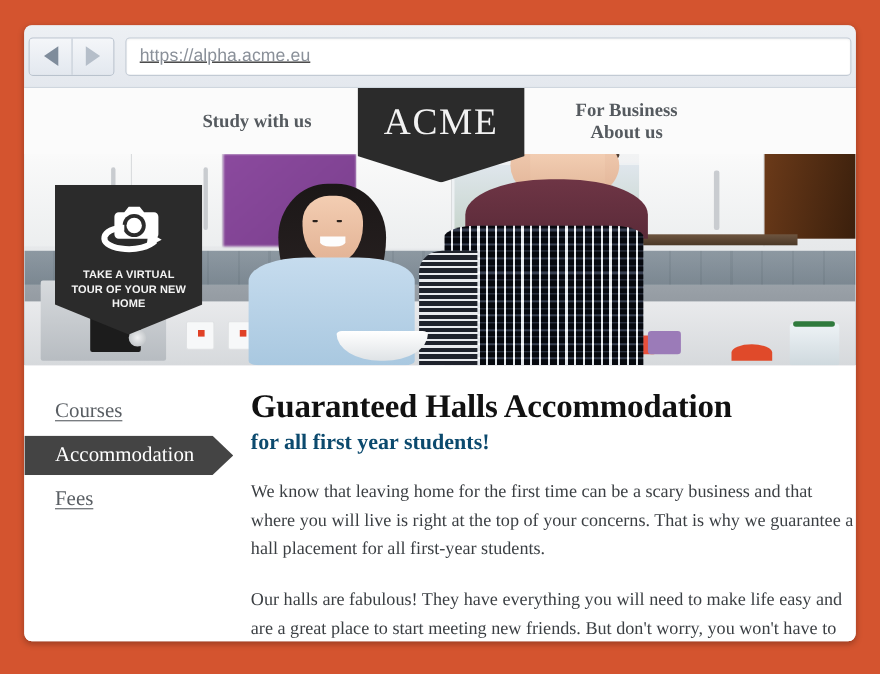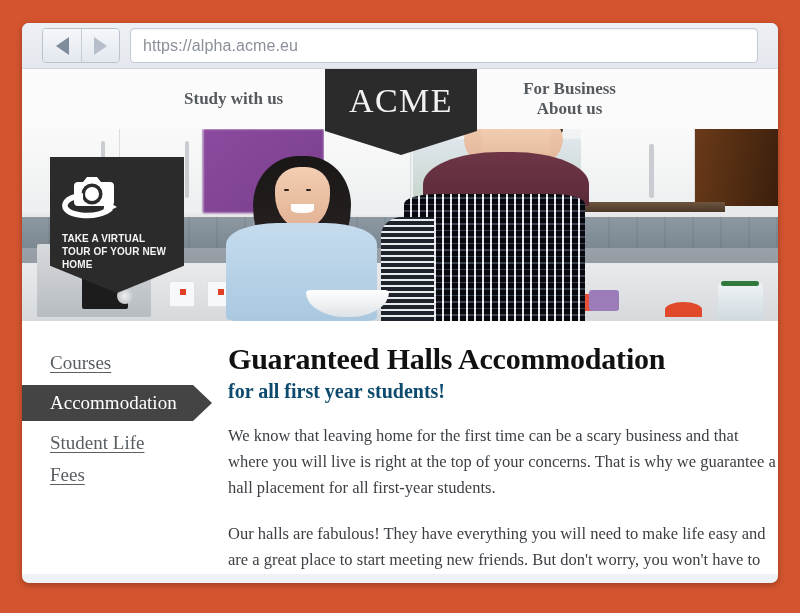--- a/index.html
+++ b/index.html
@@ -24,26 +24,27 @@
     height: 560px;
     border-radius: 7px;
     background: #eef1f5;
     box-shadow: 0 2px 6px rgba(0,0,0,0.28);
     overflow: hidden;
   }
 
   
   #toolbar {
     position: relative;
-    height: 46px;
+    height: 57px;
     background: linear-gradient(#edf0f4, #e4e8ee);
     border-bottom: 1px solid #cfd6de;
-    padding: 20px;
+    padding: 4px;
     display: flex;
     align-items: center;
+    text-decoration: underline;
   }
 
   .nav-btn-group {
     display: flex;
     height: 35px;
     border-radius: 4px;
     overflow: hidden;
     border: 1px solid #b9c2cd;
     background: #e9edf2;
   }
@@ -231,21 +232,21 @@
   #tour-badge {
     position: absolute;
     left: 28px;
     top: 28px;
     width: 134px;
     height: 136px;
     background: #2b2b2b;
     clip-path: polygon(0 0, 100% 0, 100% 80%, 50% 100%, 0 80%);
     z-index: 6;
     cursor: pointer;
-    text-align: left;
+    text-align: center;
   }
   #tour-icon { margin-top: 15px; }
   #tour-text {
     font-family: "Liberation Sans", sans-serif;
     font-size: 10px;
     font-weight: bold;
     color: #f4f4f4;
     line-height: 13px;
     letter-spacing: 0.1px;
     padding: 6px 12px 0;
@@ -407,21 +408,20 @@
         </div>
         <div id="tour-text">TAKE A VIRTUAL TOUR OF YOUR NEW HOME</div>
       </div>
     </div>
 
     <div id="content">
 
       <div id="sidebar">
         <div class="side-item">Courses</div>
         <div class="side-item active">Accommodation</div>
-        <div class="side-item">Student Life</div>
         <div class="side-item">Fees</div>
       </div>
 
       <div id="main">
         <h1 id="page-title">Guaranteed Halls Accommodation</h1>
         <div id="page-subtitle">for all first year students!</div>
         <p class="body-para">We know that leaving home for the first time can be a scary business and that where you will live is right at the top of your concerns. That is why we guarantee a hall placement for all first-year students.</p>
         <p class="body-para">Our halls are fabulous! They have everything you will need to make life easy and are a great place to start meeting new friends. But don't worry, you won't have to share a room!</p>
       </div>
 

